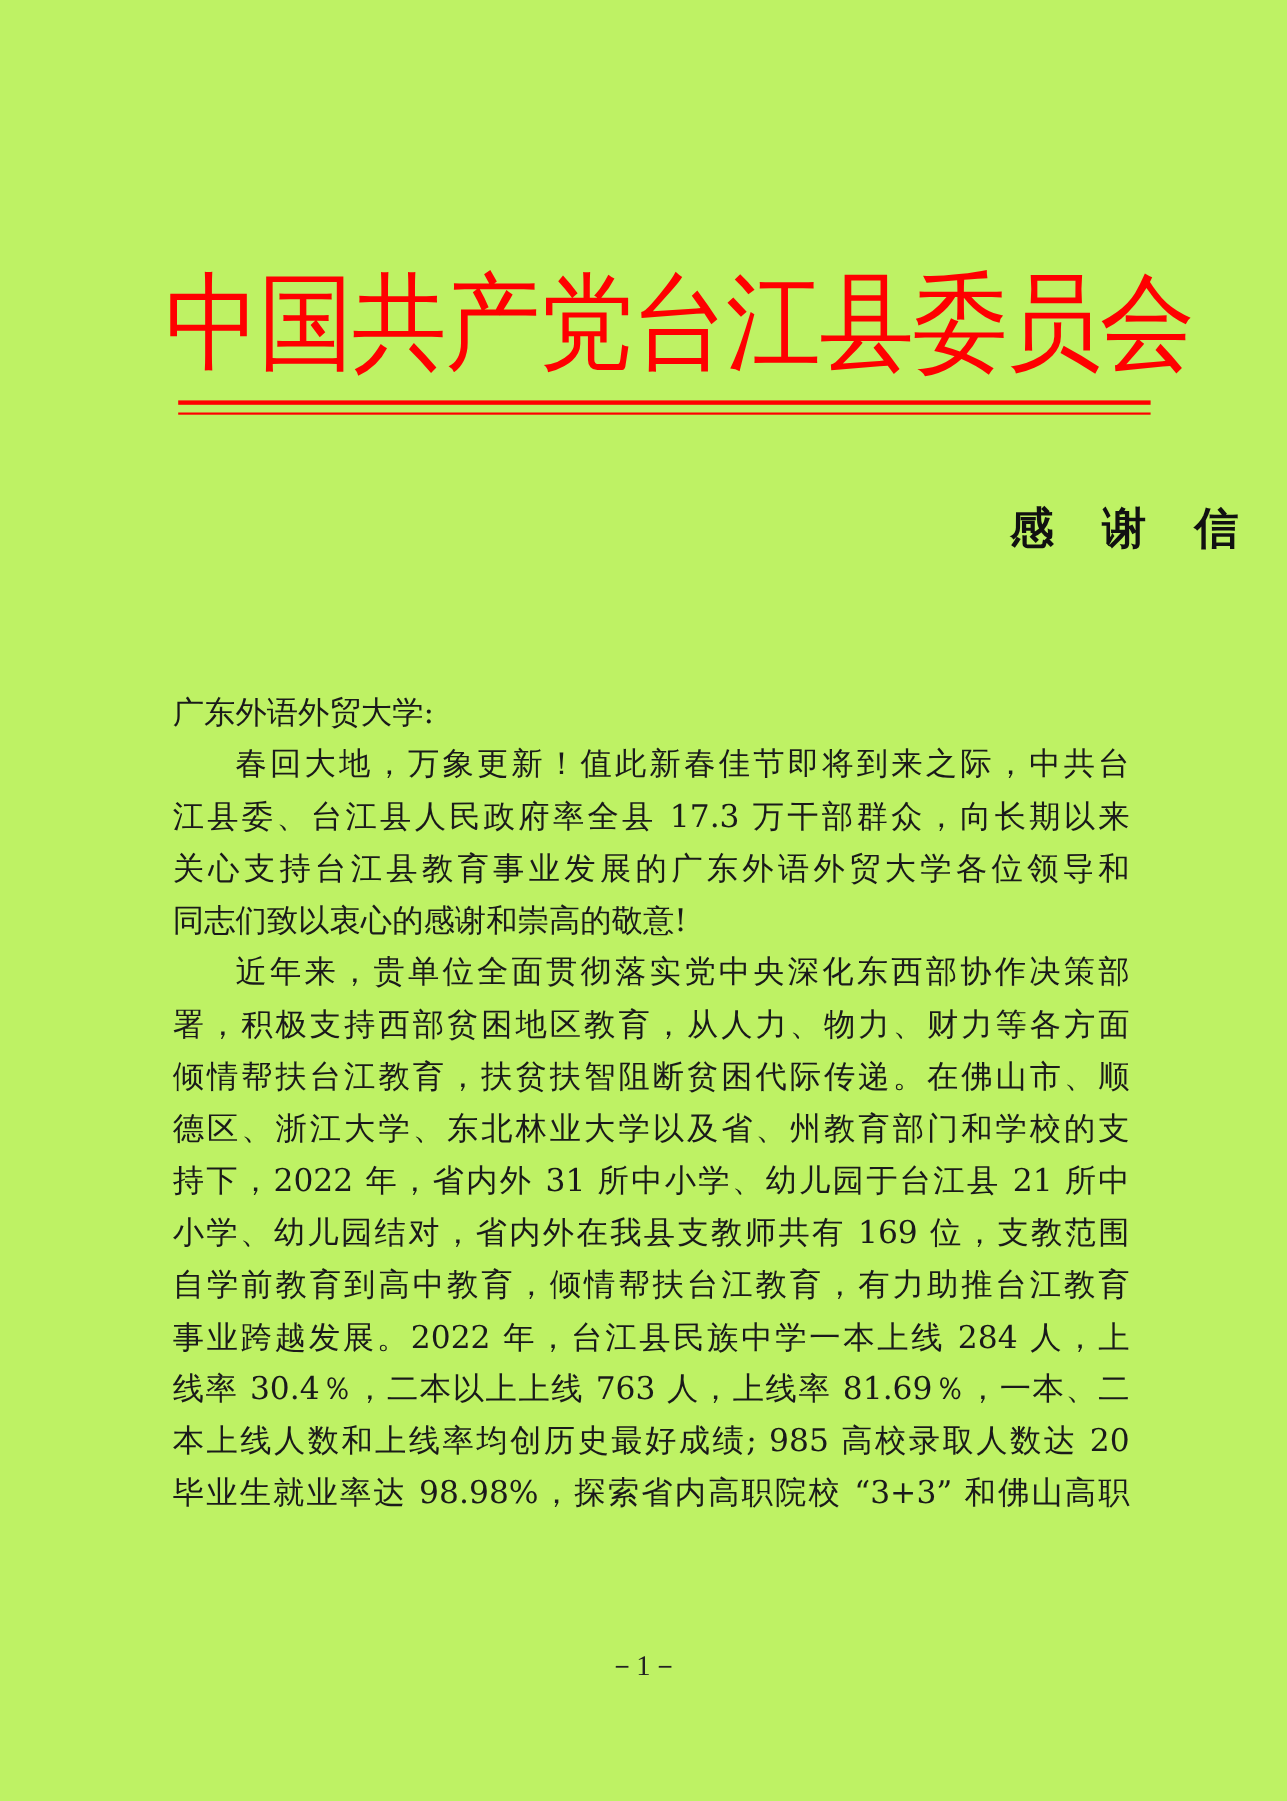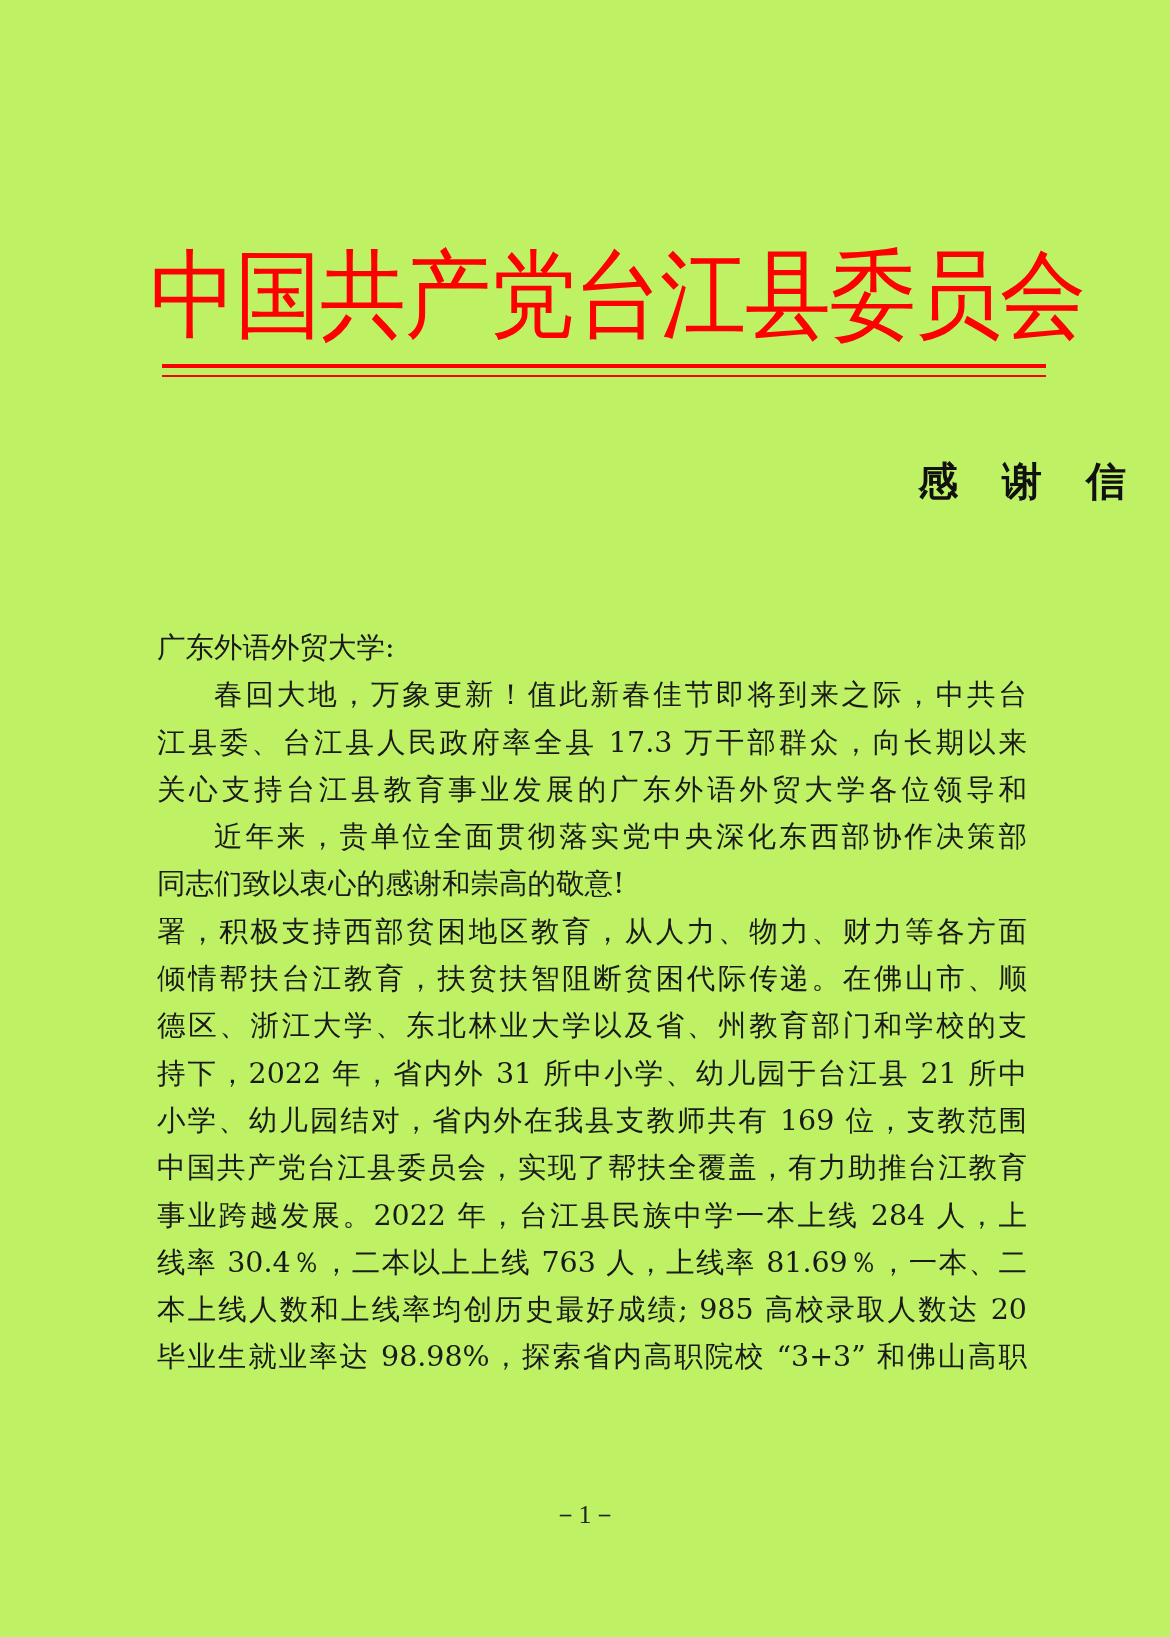--- a/index.html
+++ b/index.html
@@ -118,29 +118,29 @@
   <div class="rule-thin"></div>
 
   <div class="letter-title">感谢信</div>
 
   <div class="body-text">
     <span class="salutation">广东外语外贸大学:</span>
 
     <span class="line indent">春回大地，万象更新！值此新春佳节即将到来之际，中共台</span>
     <span class="line">江县委、台江县人民政府率全县 17.3 万干部群众，向长期以来</span>
     <span class="line">关心支持台江县教育事业发展的广东外语外贸大学各位领导和</span>
+    <span class="line last-line">同志们致以衷心的感谢和崇高的敬意!</span>
+
     <span class="line indent">近年来，贵单位全面贯彻落实党中央深化东西部协作决策部</span>
-
-    <span class="line last-line">同志们致以衷心的感谢和崇高的敬意!</span>
     <span class="line">署，积极支持西部贫困地区教育，从人力、物力、财力等各方面</span>
     <span class="line">倾情帮扶台江教育，扶贫扶智阻断贫困代际传递。在佛山市、顺</span>
     <span class="line">德区、浙江大学、东北林业大学以及省、州教育部门和学校的支</span>
     <span class="line">持下，2022 年，省内外 31 所中小学、幼儿园于台江县 21 所中</span>
     <span class="line">小学、幼儿园结对，省内外在我县支教师共有 169 位，支教范围</span>
-    <span class="line">中国共产党台江县委员会，实现了帮扶全覆盖，有力助推台江教育</span>
+    <span class="line">自学前教育到高中教育，倾情帮扶台江教育，有力助推台江教育</span>
     <span class="line">事业跨越发展。2022 年，台江县民族中学一本上线 284 人，上</span>
     <span class="line">线率 30.4％，二本以上上线 763 人，上线率 81.69％，一本、二</span>
     <span class="line">本上线人数和上线率均创历史最好成绩; 985 高校录取人数达 20</span>
     <span class="line">毕业生就业率达 98.98%，探索省内高职院校 “3+3” 和佛山高职</span>
   </div>
 
   <div class="page-number">－1－</div>
 
 </div>
 

